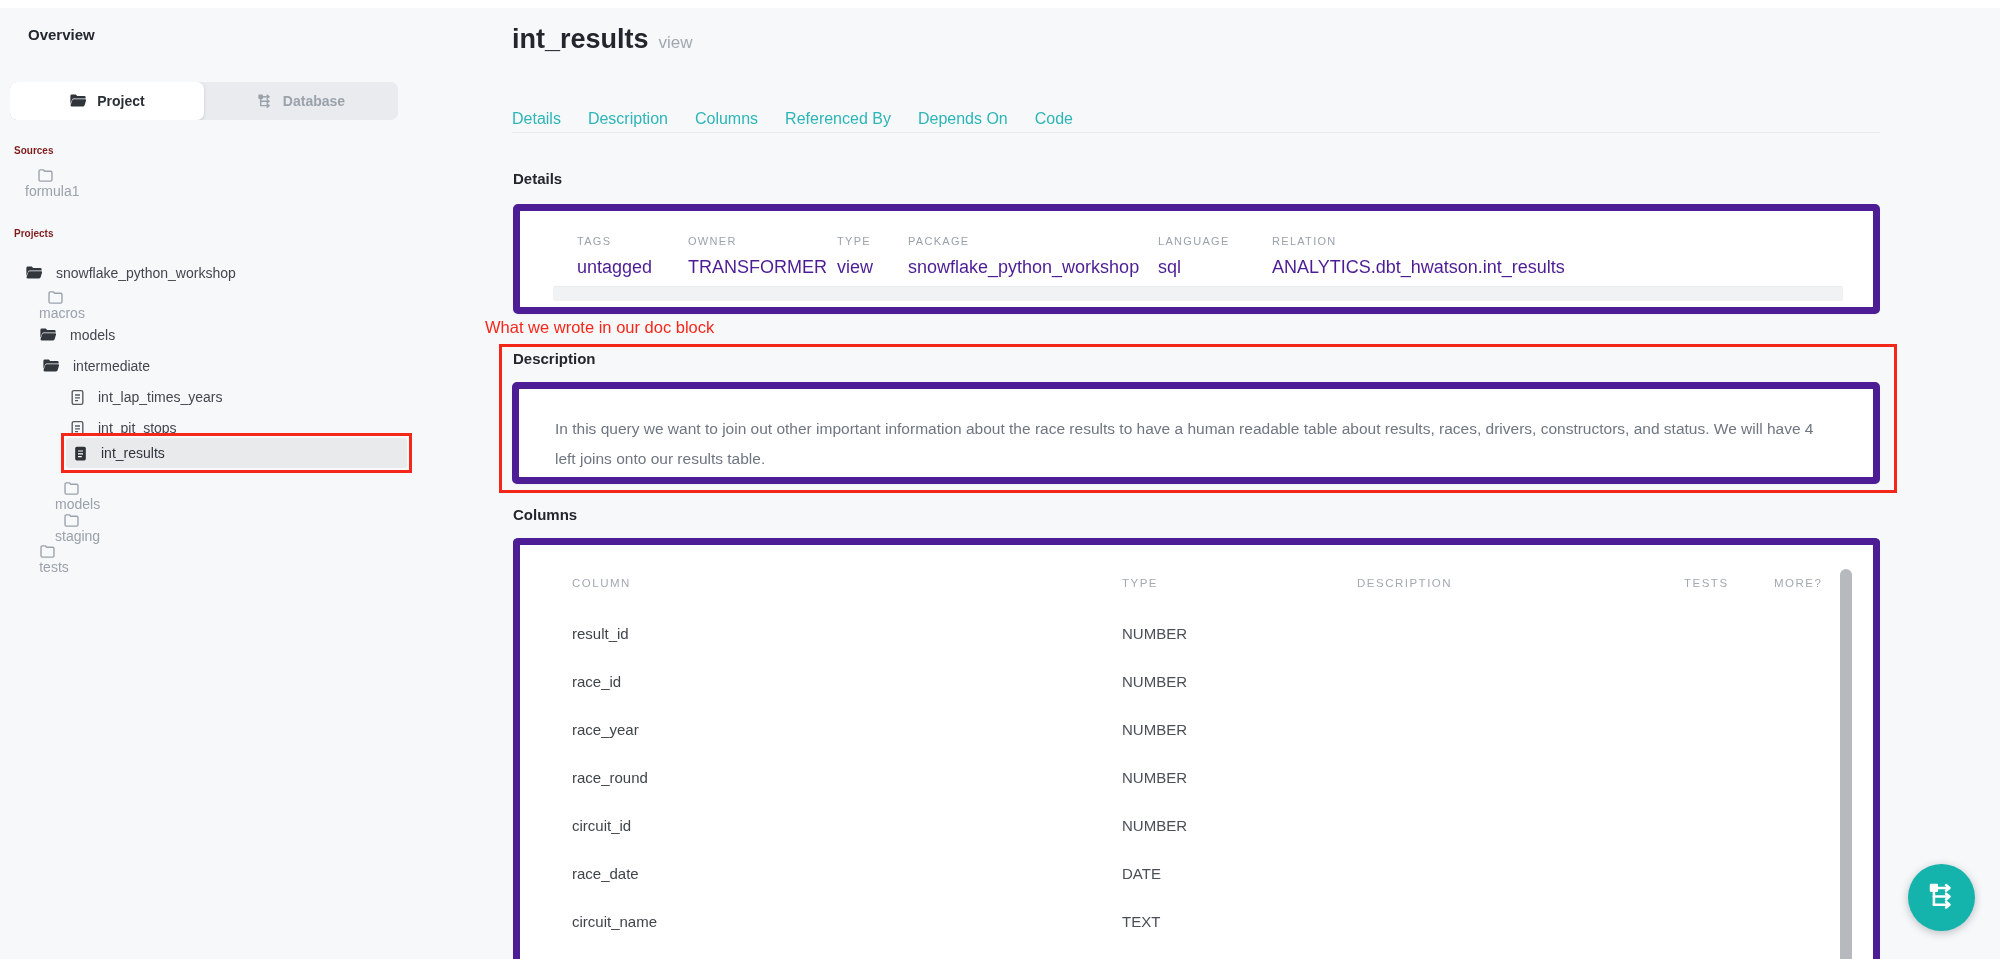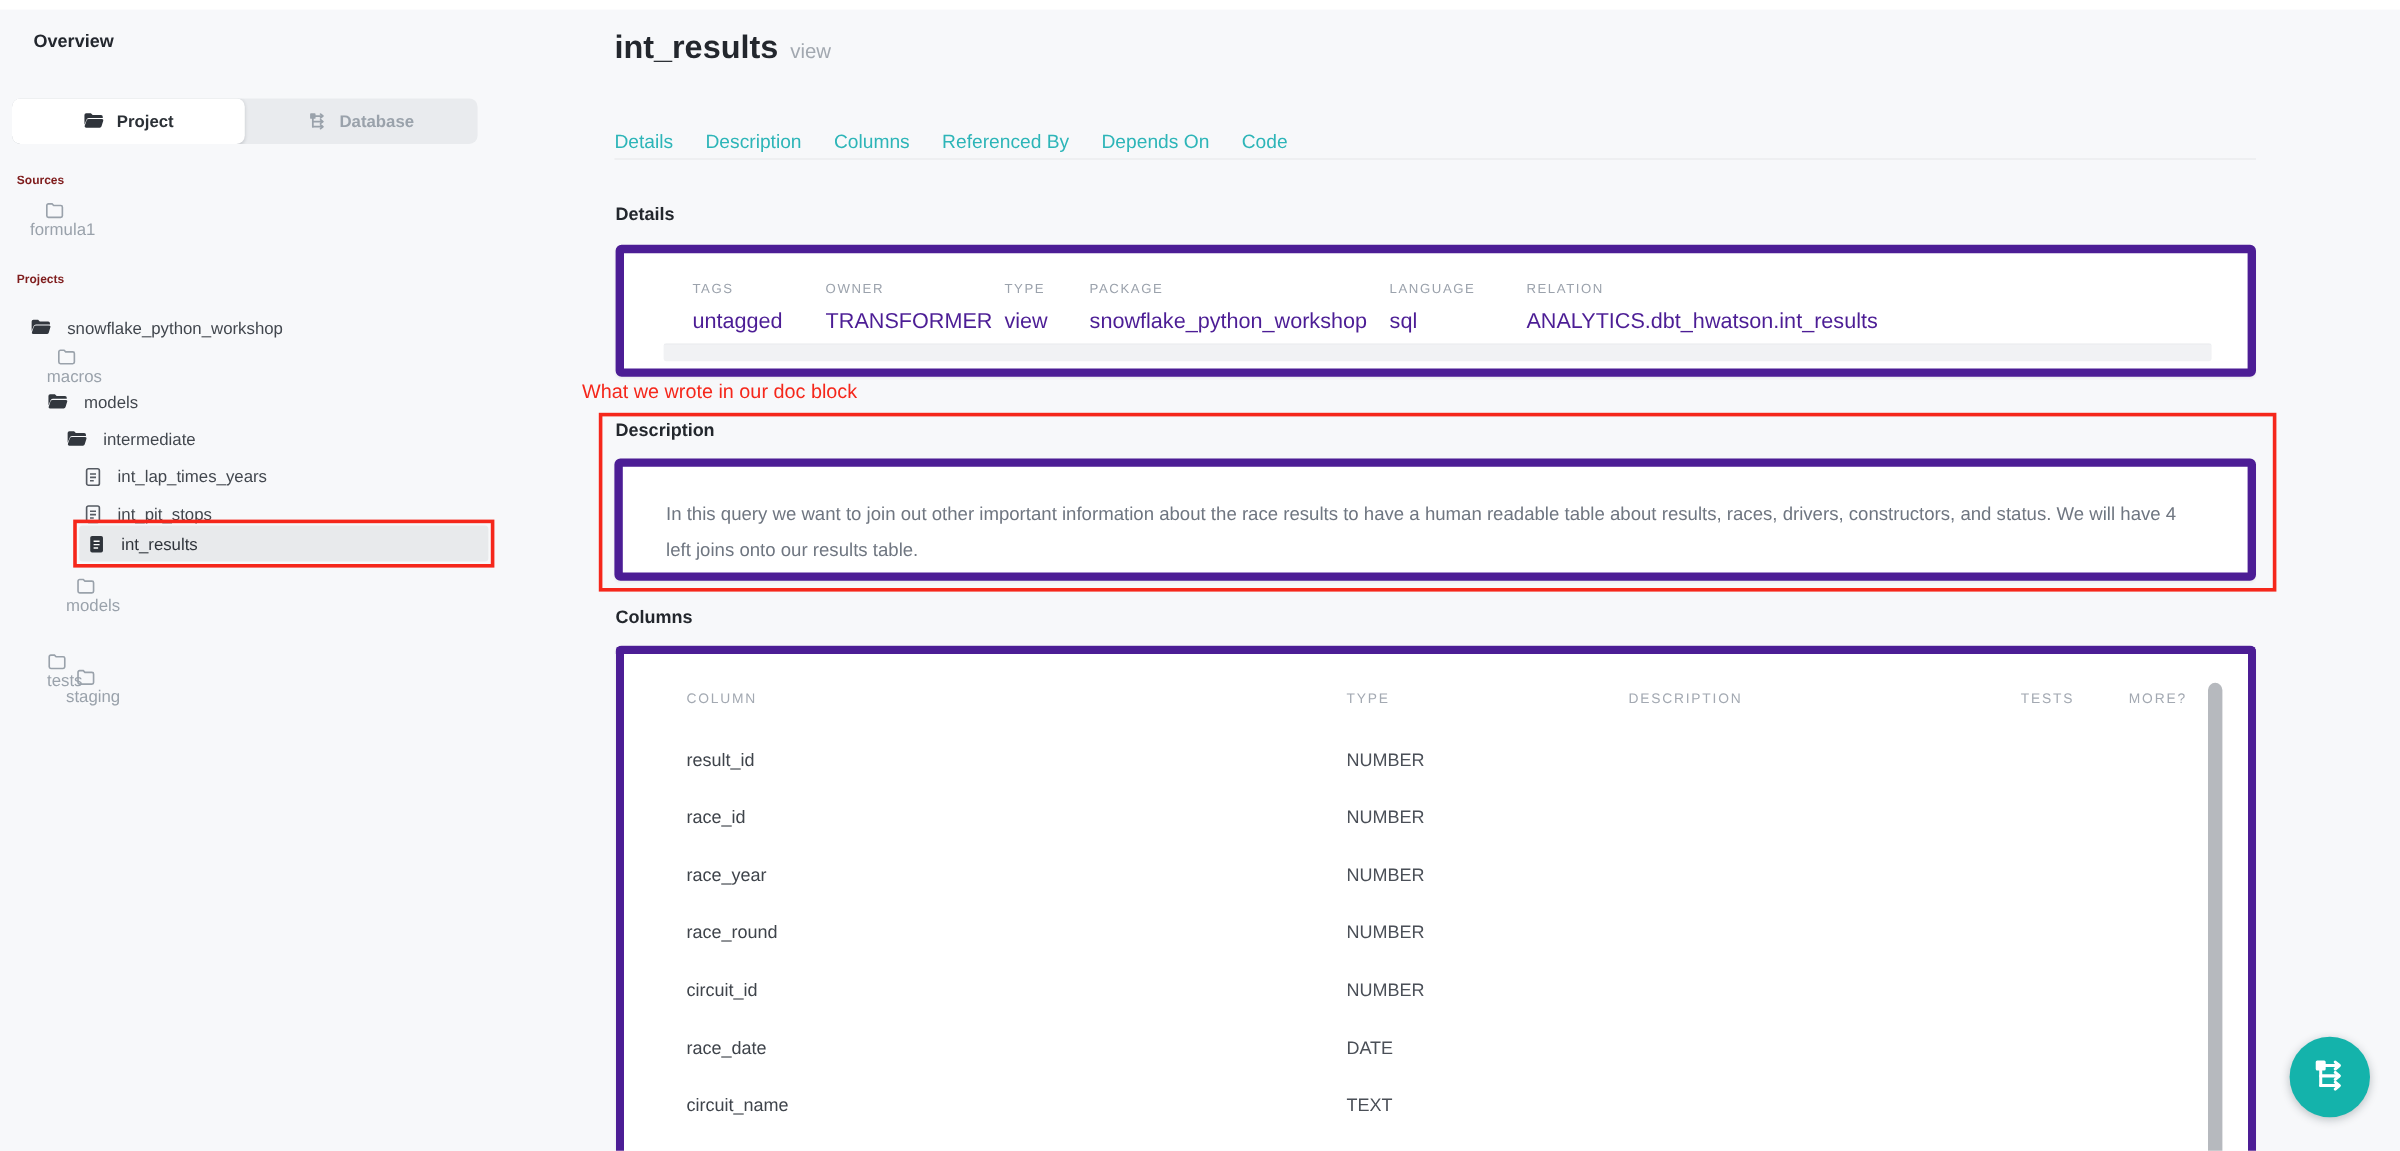--- a/index.html
+++ b/index.html
@@ -33,25 +33,25 @@
   .gh-sources { top: 137px; }
   .gh-projects { top: 220px; }
 
   .tree-item { position: absolute; height: 28px; display: flex; align-items: center; font-size: 14px; color: #42474e; cursor: pointer; }
   .tree-item .ti-icon { display: flex; align-items: center; margin-right: 13px; }
   .tree-item.muted { color: #9aa2ab; flex-direction: column; }
   .item-formula1 { left: 25px; top: 160px; }
   .it-0 { left: 25px; top: 251px; }
   .it-1 { left: 39px; top: 282px; }
   .it-2 { left: 39px; top: 313px; }
-  .it-3 { left: 55px; top: 344px; }
+  .it-3 { left: 42px; top: 344px; }
   .it-4 { left: 70px; top: 375px; }
   .it-5 { left: 70px; top: 406px; }
   .it-7 { left: 55px; top: 473px; }
-  .it-8 { left: 55px; top: 505px; margin-top: 44px; }
+  .it-8 { left: 55px; top: 505px; }
   .it-9 { left: 39px; top: 536px; }
 
   .tree-red-box {
     position: absolute; left: 61px; top: 425px; width: 351px; height: 40px;
     border: 3px solid #f5271b; background: transparent;
   }
   .tree-red-box .tree-item.selected {
     position: absolute; left: 2px; top: 2px; width: 341px; height: 30px;
     background: #e8eaec; border-radius: 3px; padding-left: 7px; color: #2f343b;
   }

